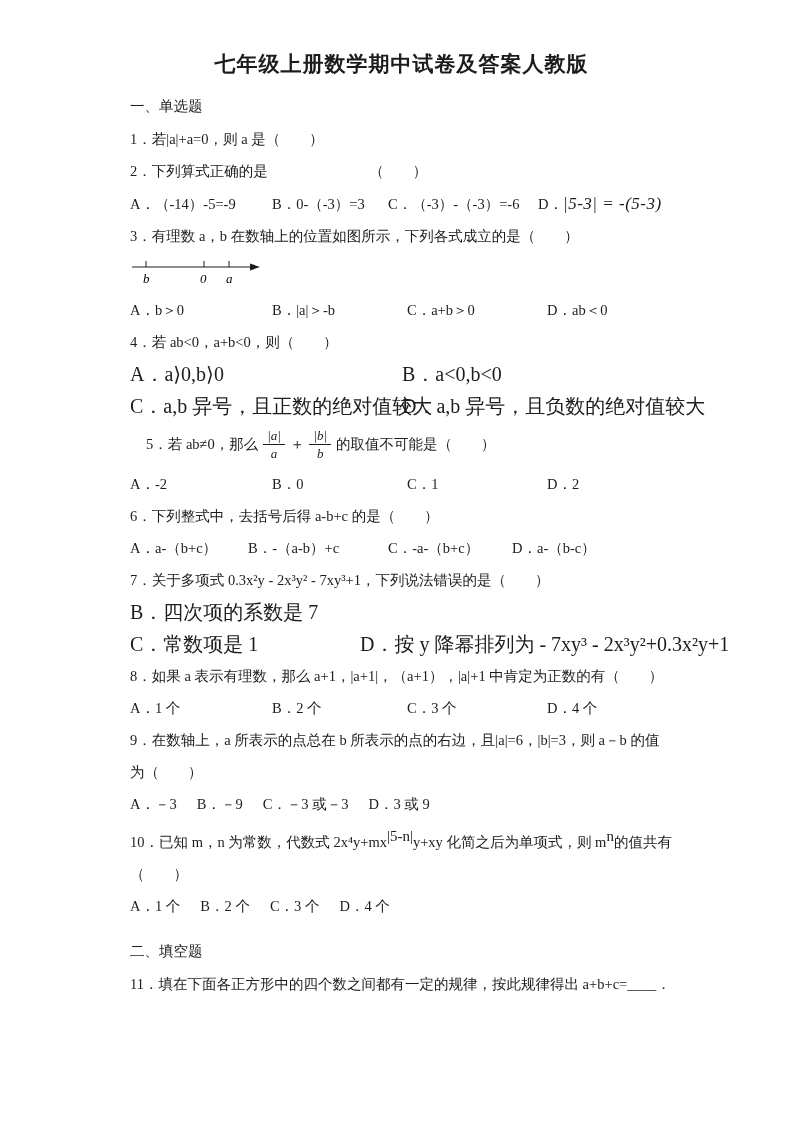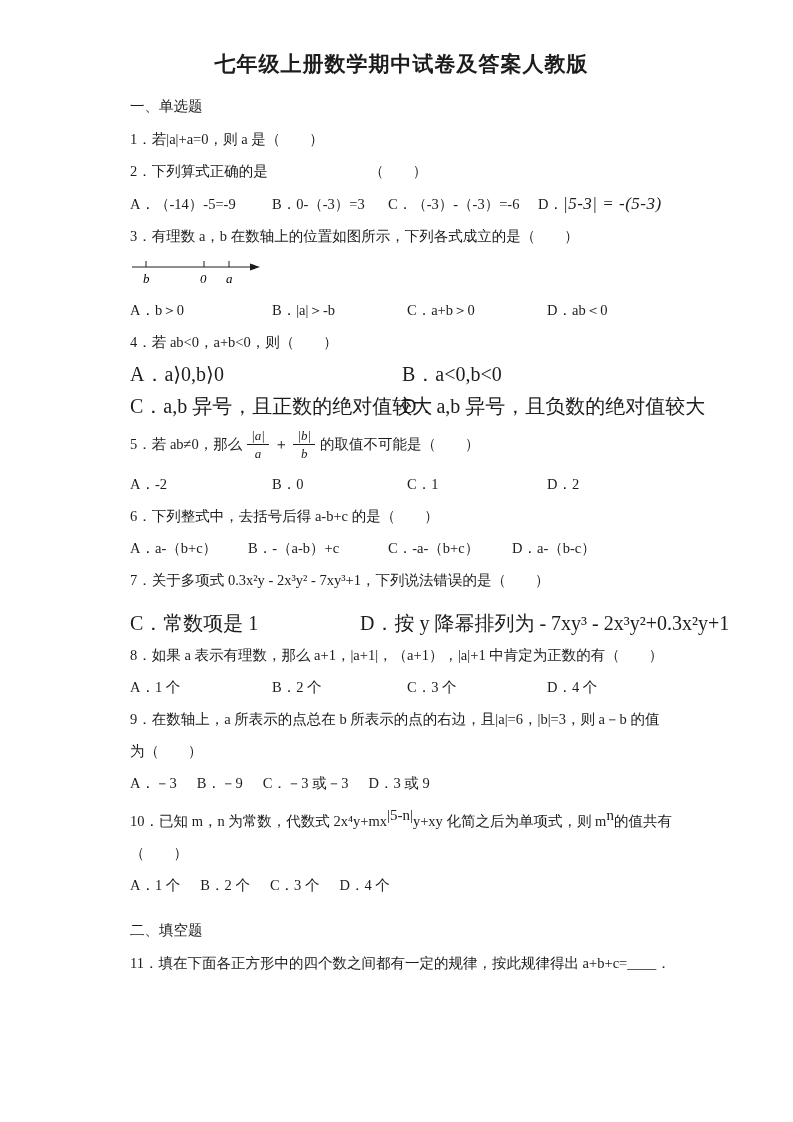--- a/index.html
+++ b/index.html
@@ -36,21 +36,21 @@
     display:grid; grid-template-columns:272px 1fr;
     font-size:20px; line-height:21px; margin-bottom:11px; white-space:nowrap;
   }
   .opts2.narrow { grid-template-columns:230px 1fr; }
   .packed {
     display:flex; gap:20px;
     font-size:14.5px; line-height:21px; margin-bottom:11px; white-space:nowrap;
   }
   .stem-frac {
     display:flex; align-items:center;
-    font-size:14.5px; margin:4px 0 13px 0; white-space:nowrap;
+    font-size:14.5px; margin:4px 0 13px 16px; white-space:nowrap;
   }
   .frac {
     display:inline-flex; flex-direction:column; align-items:center;
     margin:0 5px; font-size:13px; line-height:15px; font-style:italic;
   }
   .frac .num { border-bottom:1px solid #1c1c1c; padding:0 4px 1px 4px; }
   .frac .den { padding-top:1px; }
   .mathd { font-size:17px; font-style:italic; letter-spacing:0.5px; }
   .supx { font-size:15px; vertical-align:super; letter-spacing:0; }
   .numline { margin:0 0 12px 0; }
@@ -129,20 +129,21 @@
   <p class="line">6．下列整式中，去括号后得 a-b+c 的是（　　）</p>
   <div class="opts4 g-q6">
     <span>A．a-（b+c）</span>
     <span>B．-（a-b）+c</span>
     <span>C．-a-（b+c）</span>
     <span>D．a-（b-c）</span>
   </div>
 
   <p class="line">7．关于多项式 0.3x²y - 2x³y² - 7xy³+1，下列说法错误的是（　　）</p>
   <div class="opts2 narrow">
+    <span>B．四次项的系数是 7</span>
   </div>
   <div class="opts2 narrow">
     <span>C．常数项是 1</span>
     <span>D．按 y 降幂排列为 - 7xy³ - 2x³y²+0.3x²y+1</span>
   </div>
 
   <p class="line">8．如果 a 表示有理数，那么 a+1，|a+1|，（a+1），|a|+1 中肯定为正数的有（　　）</p>
   <div class="opts4">
     <span>A．1 个</span>
     <span>B．2 个</span>

